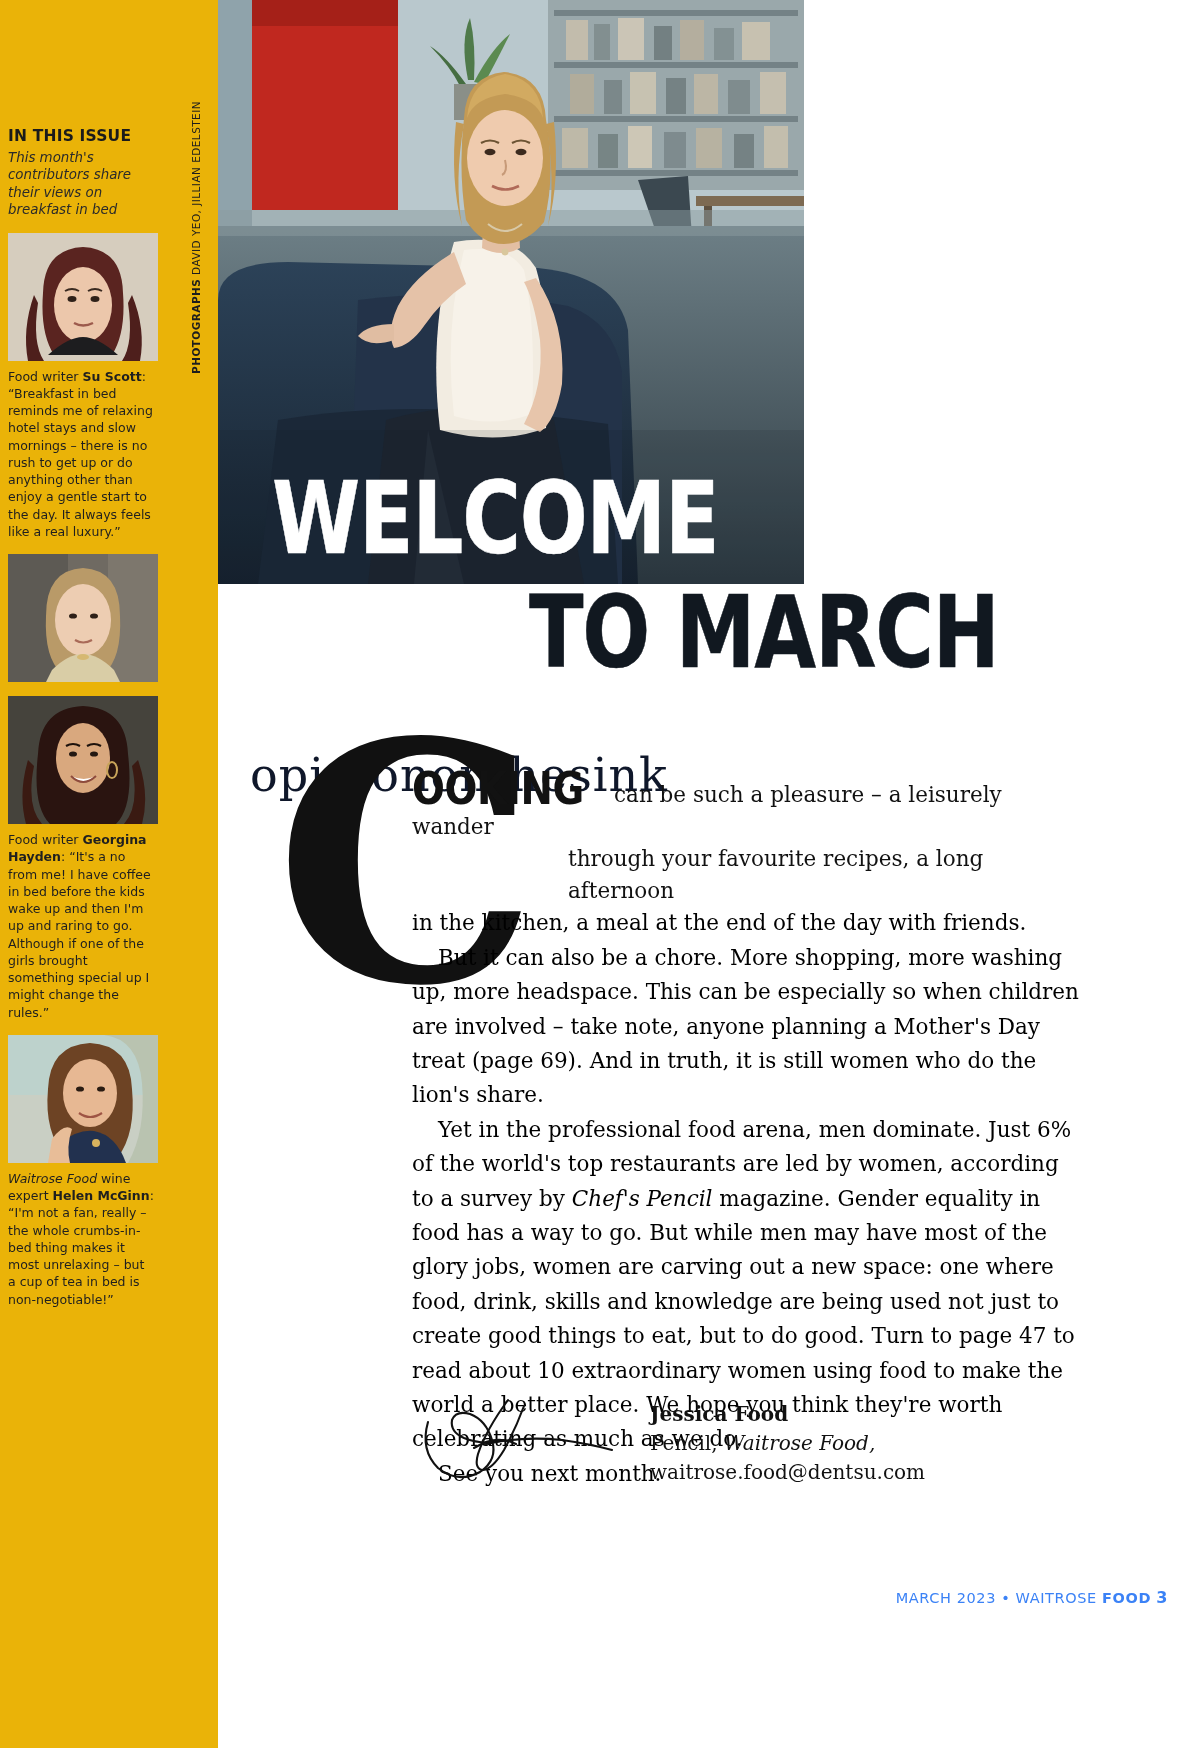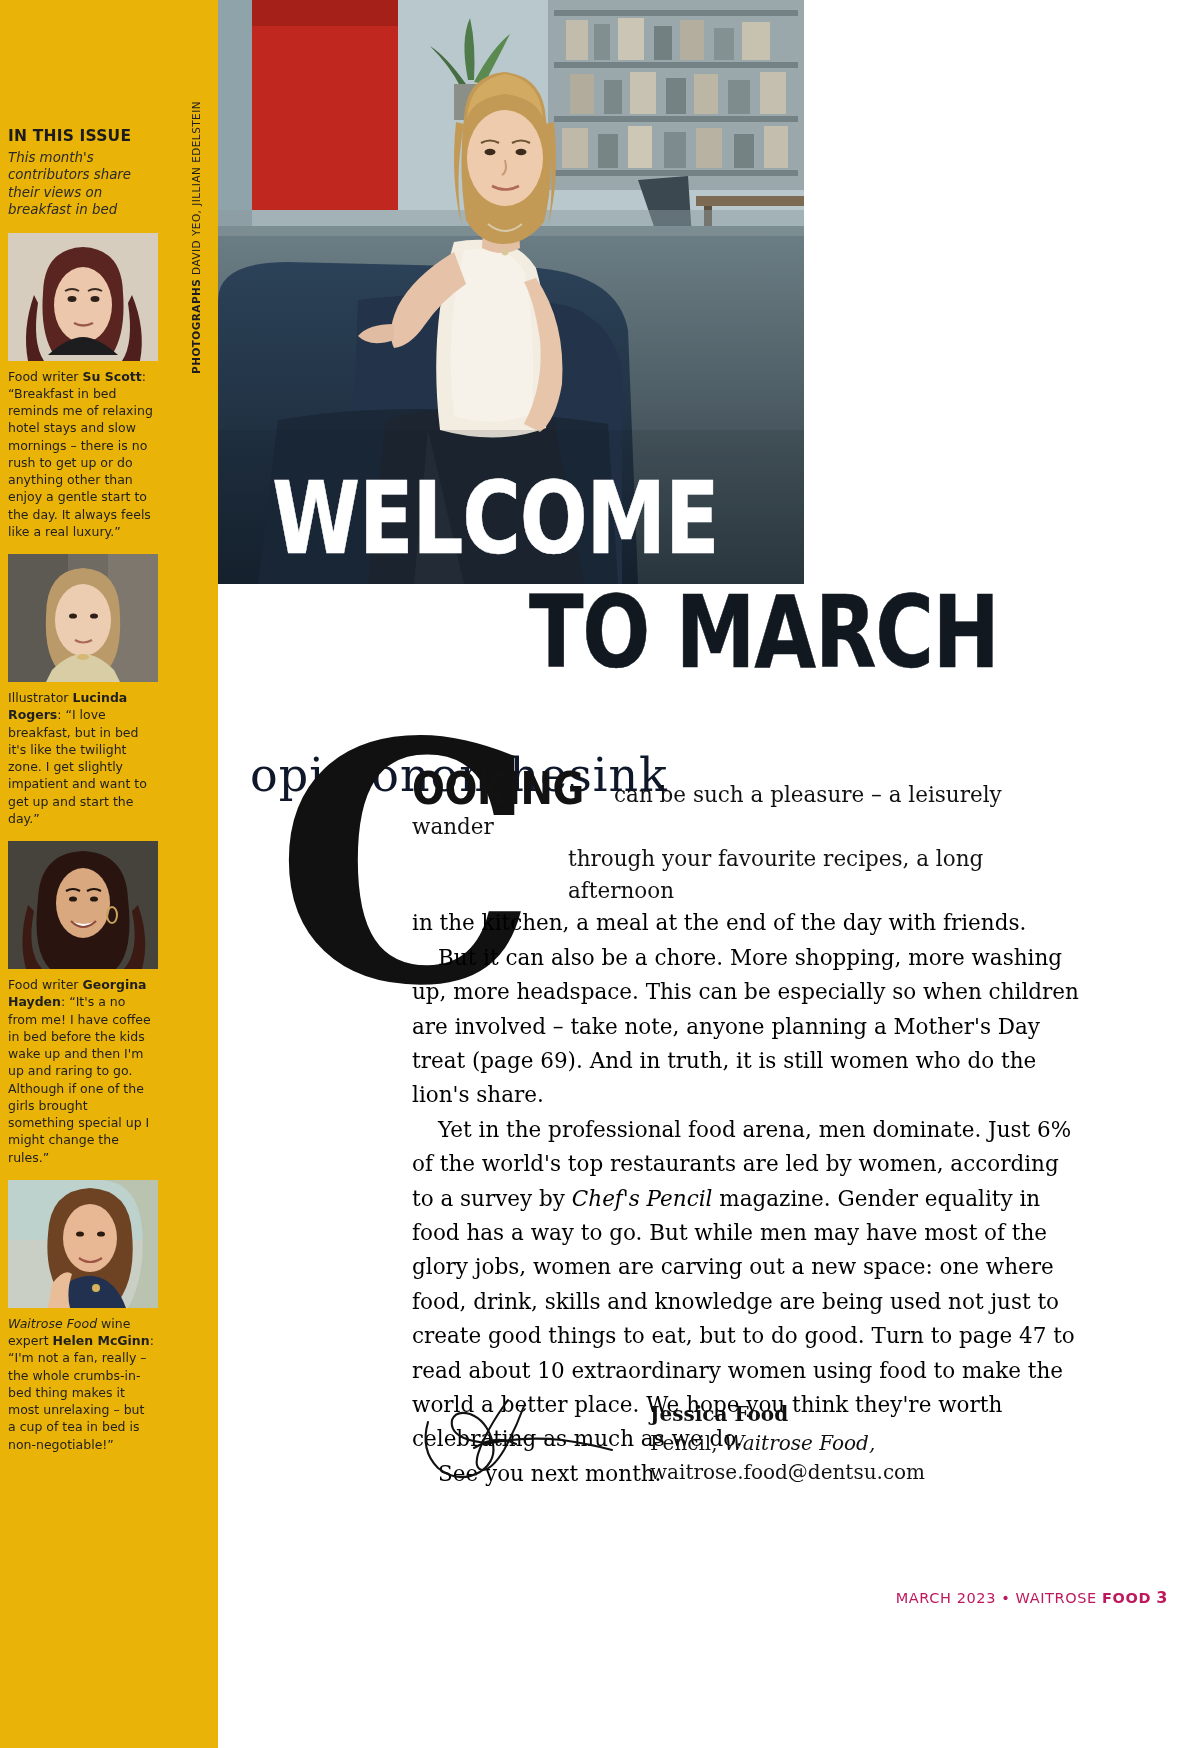--- a/index.html
+++ b/index.html
@@ -223,21 +223,21 @@
   .sign-role i { font-style: italic; }
 
   
   .footer {
     position: absolute;
     right: 32px;
     top: 1588px;
     font-family: "DejaVu Sans", sans-serif;
     font-size: 14.5px;
     letter-spacing: 0.6px;
-    color: #be185d;
+    color: #3b82f6;
     white-space: nowrap;
   }
   .footer .brandbold { font-weight: bold; }
   .footer .pagenum { font-weight: bold; font-size: 16px; }
 </style>
 </head>
 <body>
 
 <div class="page">
 
@@ -275,21 +275,20 @@
             <rect x="100" y="0" width="50" height="128" fill="#7d776d"></rect>
             <path d="M38 62 Q38 16 75 14 Q112 16 112 62 Q114 104 96 120 L54 120 Q36 104 38 62Z" fill="#b99a68"></path>
             <ellipse cx="75" cy="66" rx="28" ry="36" fill="#edcdb2"></ellipse>
             <ellipse cx="65" cy="62" rx="4" ry="2.6" fill="#2e2018"></ellipse>
             <ellipse cx="86" cy="62" rx="4" ry="2.6" fill="#2e2018"></ellipse>
             <path d="M67 86 Q75 91 84 86" stroke="#a96a58" stroke-width="2.2" fill="none"></path>
             <path d="M44 116 Q60 100 75 100 Q90 100 106 116 L112 128 L38 128Z" fill="#d9cda6"></path>
             <ellipse cx="75" cy="103" rx="6" ry="3" fill="#d6b872"></ellipse>
           </svg>
         </div>
-        <p class="contrib-text"><span>Illustrator </span><b>Lucinda Rogers</b><span>: “I love breakfast, but in bed it's like the twilight zone. I get slightly impatient and want to get up and start the day.”</span></p>
       </div>
 
       <div class="contrib">
         <div class="contrib-photo">
           <svg viewBox="0 0 150 128" preserveAspectRatio="none">
             <rect width="150" height="128" fill="#3c3a34"></rect>
             <rect width="150" height="128" fill="#45433c"></rect>
             <path d="M30 58 Q32 12 75 10 Q118 12 120 58 Q126 110 108 128 L42 128 Q24 110 30 58Z" fill="#2a1410"></path>
             <ellipse cx="75" cy="62" rx="27" ry="35" fill="#d9a87e"></ellipse>
             <ellipse cx="65" cy="58" rx="4" ry="2.6" fill="#231812"></ellipse>

